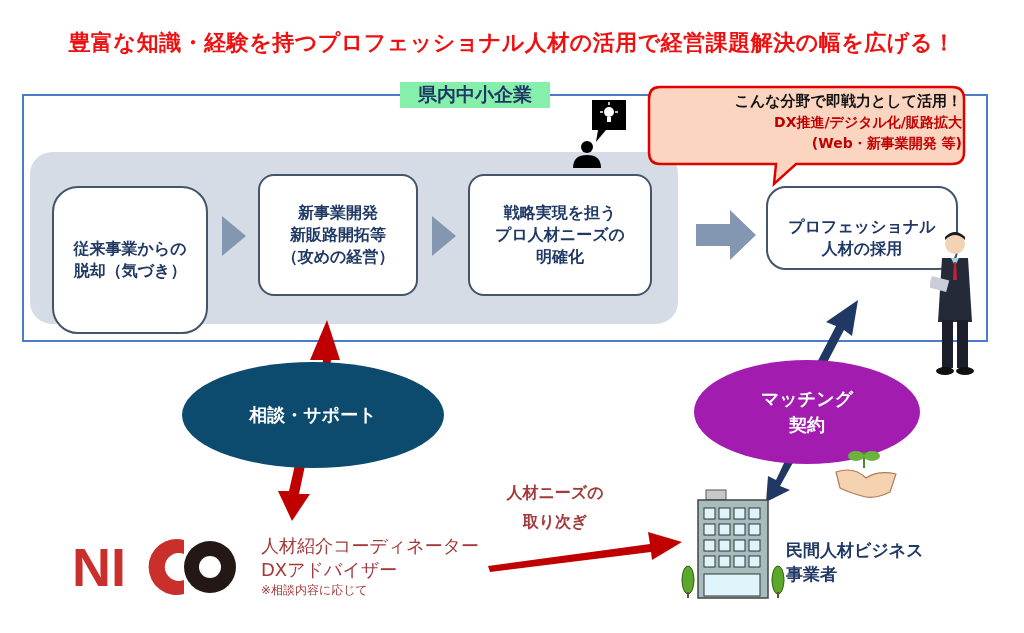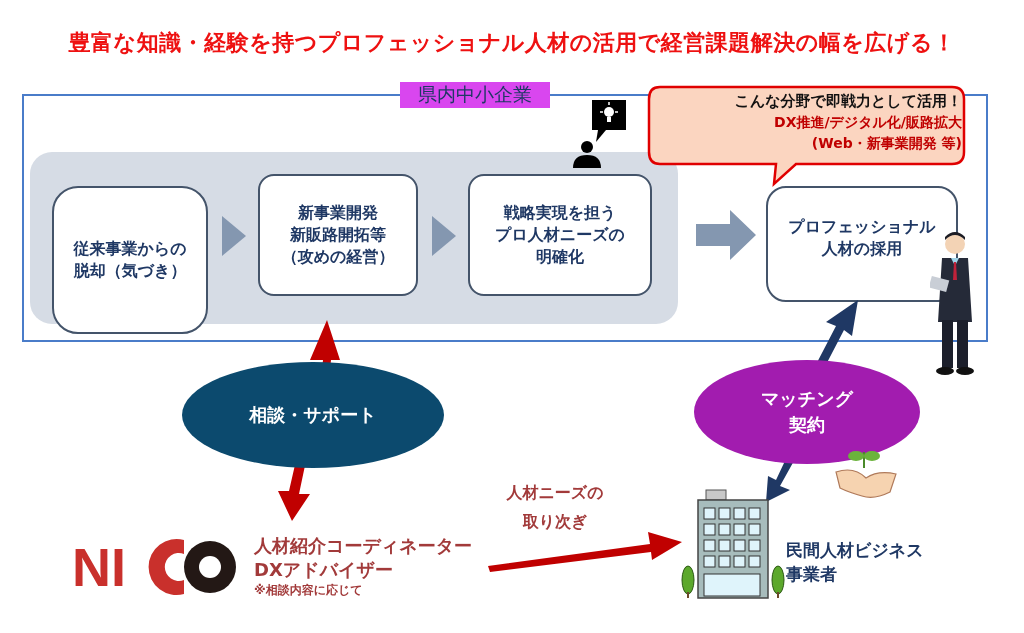--- a/index.html
+++ b/index.html
@@ -2,32 +2,32 @@
 <html><head>
 <meta charset="utf-8">
 <style>
   html, body { margin:0; padding:0; background:#ffffff; }
   body { width:1024px; height:633px; position:relative; overflow:hidden;
          font-family:"DejaVu Sans", "Liberation Sans", sans-serif; }
   .abs { position:absolute; }
   .title { left:0; top:28px; width:1024px; text-align:center; color:#ee1111;
            font-size:22px; font-weight:bold; letter-spacing:0.5px; }
   .frame { left:22px; top:94px; width:966px; height:248px; border:2px solid #4a7cc9; box-sizing:border-box; }
-  .frame-label { left:400px; top:82px; padding:0 18px; background:#d946ef; color:#1f3864;
-                 font-size:19px; font-weight:normal; }
+  .frame-label { left:400px; top:82px; padding:0 18px; background:#86efac; color:#1f3864;
+                 font-size:19px; font-weight:bold; }
   .band { left:30px; top:152px; width:648px; height:172px; background:#d6dce5; border-radius:22px; }
   .step { background:#fff; border:2.5px solid #44546a; border-radius:16px; box-sizing:border-box;
           display:flex; align-items:center; justify-content:center; text-align:center;
           color:#1f3864; font-weight:bold; font-size:16px; line-height:22px; white-space:pre-line; }
   .chev { width:0; height:0; border-top:20px solid transparent; border-bottom:20px solid transparent;
           border-left:24px solid #8497b0; }
   .callout-text { text-align:right; font-weight:bold; }
   .ellipse { border-radius:50%; display:flex; align-items:center; justify-content:center; text-align:center;
              color:#fff; font-weight:bold; white-space:pre-line; }
-  .nico-text { color:#a23a3a; font-weight:bold; }
+  .nico-text { color:#a23a3a; font-weight:normal;margin-left:7px; }
   .biz-text { color:#1f3864; font-weight:bold; font-size:17px; text-align:left; line-height:24px; white-space:pre-line; }
   .handoff { color:#a23a3a; font-weight:bold; font-size:16px; text-align:center; line-height:29px; white-space:pre-line; }
 </style>
 </head>
 <body>
 
 <div class="abs title">豊富な知識・経験を持つプロフェッショナル人材の活用で経営課題解決の幅を広げる！</div>
 
 <div class="abs frame"></div>
 <div class="abs frame-label">県内中小企業</div>
@@ -42,21 +42,21 @@
 （攻めの経営）</div>
 <div class="abs chev" style="left:432px;top:216px;"></div>
 <div class="abs step" style="left:468px;top:174px;width:184px;height:122px;">戦略実現を担う
 プロ人材ニーズの
 明確化</div>
 
 <svg class="abs" style="left:696px;top:210px;" width="62" height="50">
   <polygon points="0,14 34,14 34,0 60,25 34,50 34,36 0,36" fill="#8497b0"></polygon>
 </svg>
 
-<div class="abs step" style="left:766px;top:186px;width:192px;height:116px;border-radius:20px;align-items:flex-start;padding-top:28px;">プロフェッショナル
+<div class="abs step" style="left:766px;top:186px;width:192px;height:84px;border-radius:20px;align-items:flex-start;padding-top:28px;">プロフェッショナル
 人材の採用</div>
 
 <svg class="abs" style="left:568px;top:98px;" width="60" height="72">
   <rect x="24" y="2" width="34" height="30" fill="#000"></rect>
   <polygon points="30,32 38,32 28,44" fill="#000"></polygon>
   <circle cx="41" cy="14" r="5" fill="#fff"></circle>
   <rect x="39" y="19" width="4" height="5" fill="#fff"></rect>
   <line x1="41" y1="4" x2="41" y2="7" stroke="#fff" stroke-width="1.5"></line>
   <line x1="32" y1="14" x2="35" y2="14" stroke="#fff" stroke-width="1.5"></line>
   <line x1="47" y1="14" x2="50" y2="14" stroke="#fff" stroke-width="1.5"></line>

